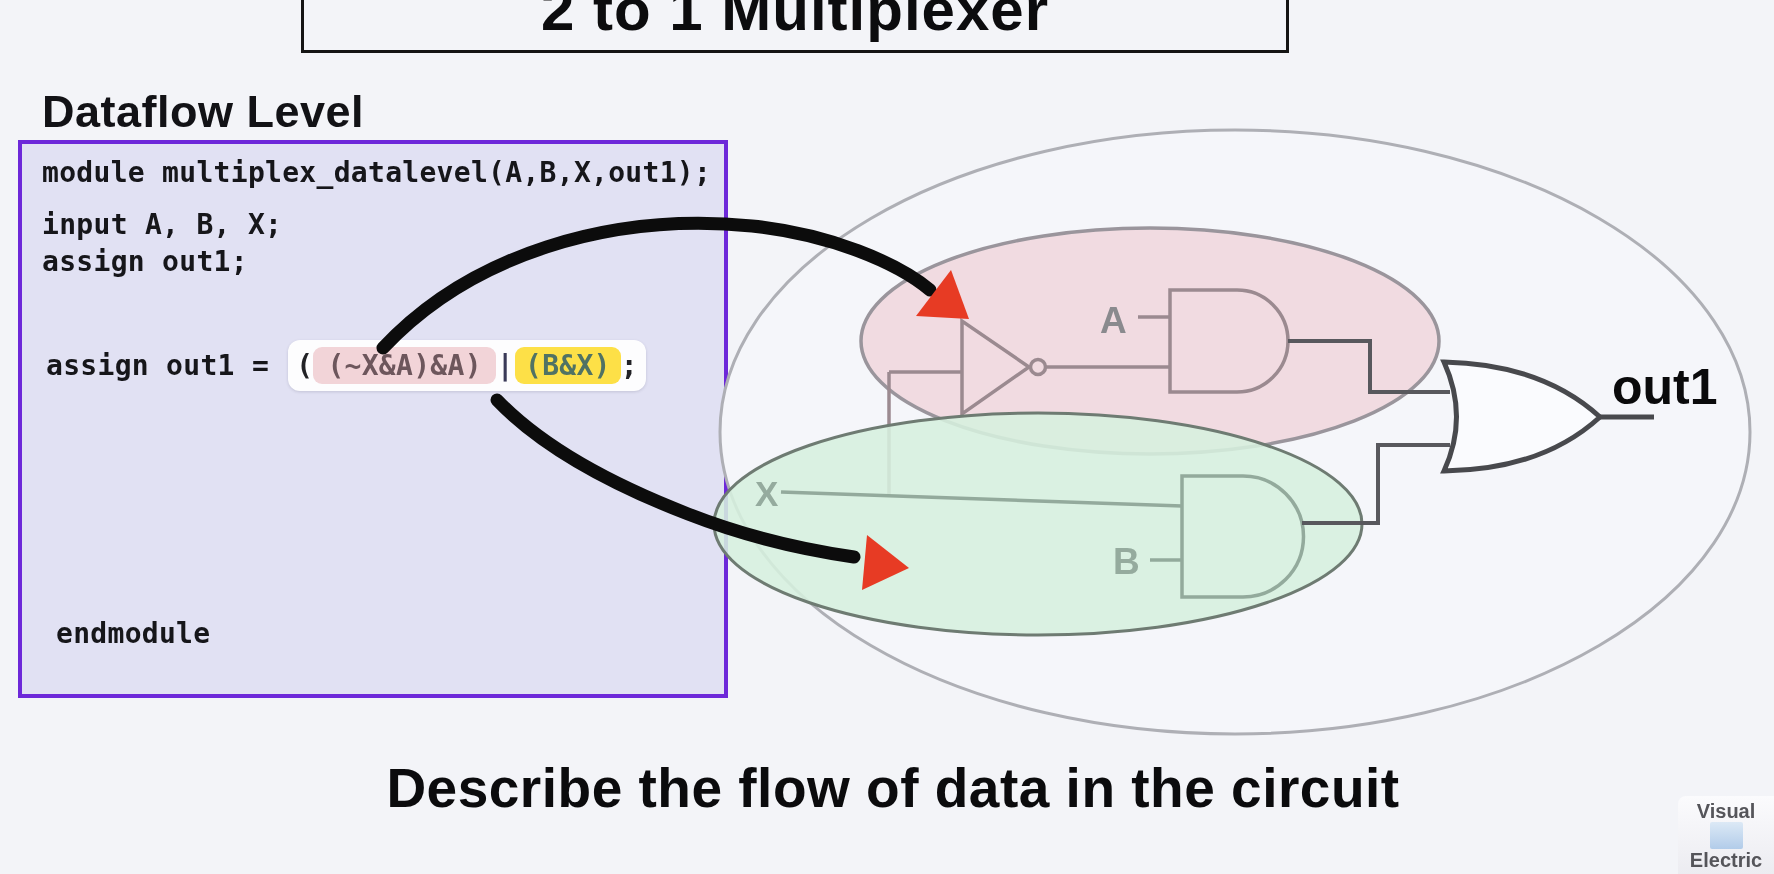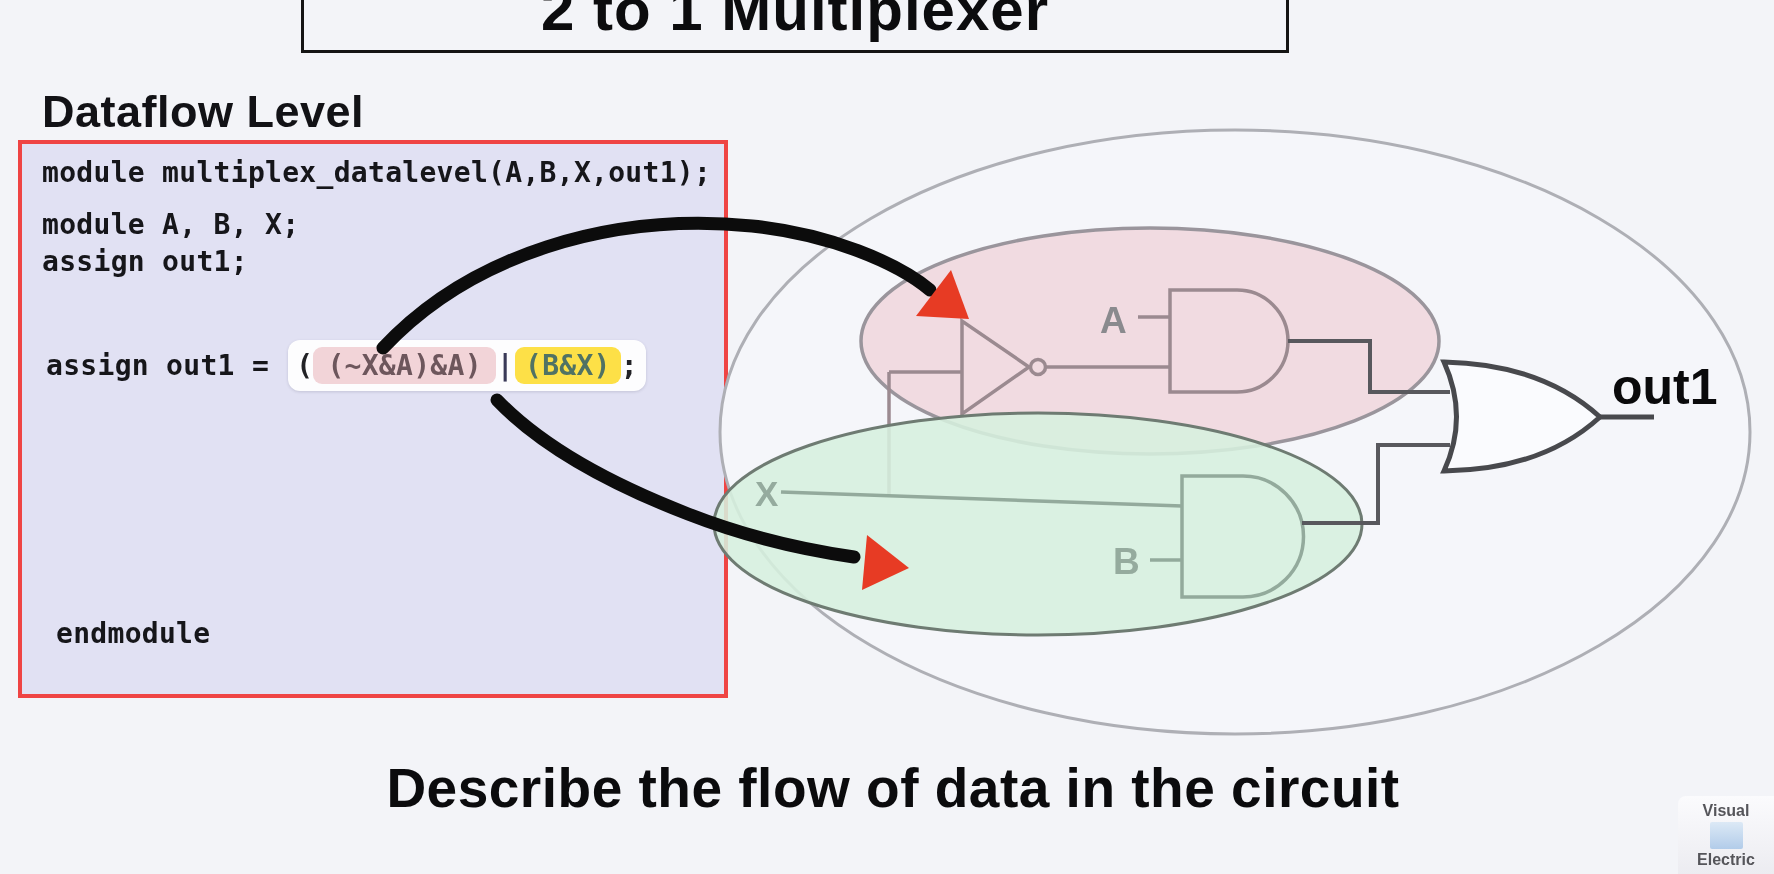--- a/index.html
+++ b/index.html
@@ -19,21 +19,21 @@
     letter-spacing:1px;white-space:nowrap;
   }
   
   .section-heading{
     position:absolute;left:30px;top:74px;margin:12px;
     font-size:45px;font-weight:bold;color:#121216;letter-spacing:0.5px;
   }
   
   .code-box{
     position:absolute;left:18px;top:140px;width:702px;height:550px;
-    background:#e1e1f3;border:4px solid #ef4444;
+    background:#e1e1f3;border:4px solid #6d28d9;
     font-family:"DejaVu Sans Mono", monospace;font-size:28px;font-weight:600;
     color:#16161a;letter-spacing:0.3px;
   }
   .code-line{position:absolute;white-space:pre;}
   .ln-module{left:20px;top:12px;}
   .ln-input{left:20px;top:64px;}
   .ln-output{left:20px;top:101px;}
   .ln-assign{left:24px;top:196px;display:flex;align-items:center;}
   .ln-end{left:34px;top:473px;}
   .expr-box{
@@ -51,40 +51,40 @@
     text-align:center;font-size:55px;font-weight:bold;color:#0b0b0d;
     letter-spacing:0.5px;white-space:nowrap;
   }
   
   .watermark{
     position:absolute;right:0;bottom:0;width:96px;height:78px;
     background:linear-gradient(180deg,#fbfbfd 0%,#ececf1 100%);
     border-radius:8px 0 0 0;
     display:flex;flex-direction:column;align-items:center;justify-content:center;
   }
-  .watermark .wm-text{font-size:16px;font-weight:bold;color:#55555a;line-height:18px;}
+  .watermark .wm-text{font-size:20px;font-weight:bold;color:#55555a;line-height:18px;}
   .wm-square{
     width:33px;height:27px;margin:2px 0;border-radius:2px;
     background:linear-gradient(180deg,#dcE9f6 0%,#b2cce9 100%);
   }
   
   .circuit-svg{position:absolute;left:0;top:0;pointer-events:none;}
 </style>
 </head>
 <body>
 
 <div class="title-box">
   <h1>2 to 1 Multiplexer</h1>
 </div>
 
 <h2 class="section-heading">Dataflow Level</h2>
 
 <div class="code-box">
   <div class="code-line ln-module">module multiplex_datalevel(A,B,X,out1);</div>
-  <div class="code-line ln-input">module A, B, X;</div>
+  <div class="code-line ln-input">input A, B, X;</div>
   <div class="code-line ln-output">assign out1;</div>
   <div class="code-line ln-assign">
     <span>assign out1 = </span><span class="expr-box"><span class="plain-tok">(</span><span class="hl-pink">(~X&amp;A)&amp;A)</span><span class="or-bar">|</span><span class="hl-green">(B&amp;X)</span><span class="plain-tok">;</span></span>
   </div>
   <div class="code-line ln-end">endmodule</div>
 </div>
 
 <svg class="circuit-svg" width="1774" height="874" viewBox="0 0 1774 874">
 
   <ellipse cx="1235" cy="432" rx="515" ry="302" fill="#f5f6fa" stroke="#aeafb5" stroke-width="3"></ellipse>

